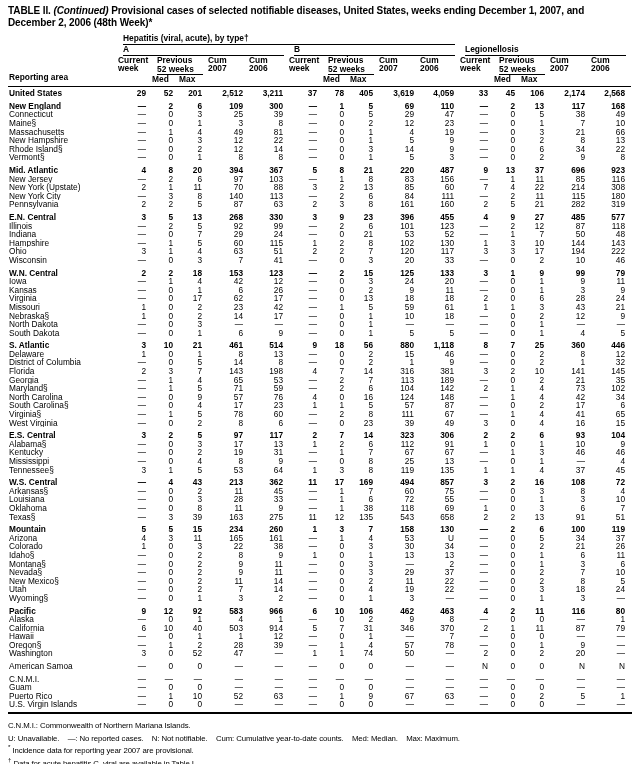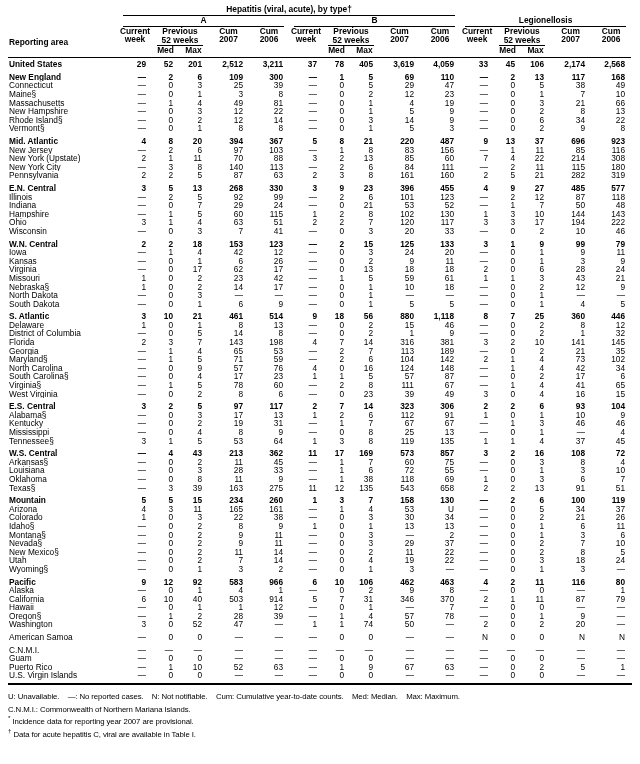--- a/index.html
+++ b/index.html
@@ -11,23 +11,23 @@
   }
   .page { padding: 5px 8px 0 8px; }
   .title {
     font-size: 10px; font-weight: bold; line-height: 12px;
     letter-spacing: -0.1px; margin-bottom: 5px;
   }
   .title .ital { font-style: italic; }
   table { border-collapse: collapse; table-layout: fixed; width: 622px; }
   thead th {
     font-size: 8.4px; font-weight: bold; line-height: 1.05;
-    vertical-align: bottom; text-align: center; padding: 0;
+    vertical-align: bottom; text-align: left; padding: 0;
   }
-  th.area-h { text-align: left; padding-left: 1px; padding-bottom: 10px; }
+  th.area-h { text-align: left; padding-left: 1px; padding-bottom: 4px; }
   .rule {
     border-bottom: 1px solid #000;
     margin: 0 5px; padding-bottom: 1px;
   }
   th.pre, .pre .rule { white-space: pre-line; }
   th.subh { padding-bottom: 13px; }
   tr.medmax th { padding-bottom: 2px; }
   tbody td {
     font-size: 8.3px; line-height: 8.6px; text-align: right;
     padding: 0 6px 0 0; white-space: nowrap; overflow: hidden;
@@ -39,20 +39,23 @@
   .bottom-rule { border-top: 2.5px solid #000; margin-top: 3px; }
   .footnotes { margin-top: 3px; }
   .fn { font-size: 7.8px; line-height: 9px; white-space: pre-wrap; letter-spacing: -0.1px; }
   .fn .sup { vertical-align: super; font-size: 6.2px; }
 </style>
 </head>
 <body>
 
 <div class="page">
 
+  <div class="title">
+    <span>TABLE II. </span><span class="ital">(Continued)</span><span> Provisional cases of selected notifiable diseases, United States, weeks ending December 1, 2007, and December 2, 2006 (48th Week)*</span>
+  </div>
 
   <table>
     <colgroup>
       <col style="width:110px">
       <col style="width:34px">
         <col style="width:27px">
         <col style="width:29px">
         <col style="width:41px">
         <col style="width:40px">
       <col style="width:34px">
@@ -882,21 +885,21 @@
         <tr class="sect gap">
           <td class="area">W.S. Central</td>
           <td>—</td>
           <td>4</td>
           <td>43</td>
           <td>213</td>
           <td>362</td>
           <td>11</td>
           <td>17</td>
           <td>169</td>
-          <td>573</td>
+          <td>494</td>
           <td>857</td>
           <td>3</td>
           <td>2</td>
           <td>16</td>
           <td>108</td>
           <td>72</td>
         </tr>
         <tr>
           <td class="area">Arkansas§</td>
           <td>—</td>
@@ -1328,20 +1331,20 @@
           <td>0</td>
           <td>—</td>
           <td>—</td>
         </tr>
       </tbody>
   </table>
 
   <div class="bottom-rule"></div>
 
   <div class="footnotes">
+    <div class="fn"><span class="sup"></span><span>C.N.M.I.: Commonwealth of Northern Mariana Islands.</span></div>
     <div class="fn"><span class="sup"></span><span>U: Unavailable.    —: No reported cases.    N: Not notifiable.    Cum: Cumulative year-to-date counts.    Med: Median.    Max: Maximum.</span></div>
-    <div class="fn"><span class="sup"></span><span>C.N.M.I.: Commonwealth of Northern Mariana Islands.</span></div>
     <div class="fn"><span class="sup">*</span><span> Incidence data for reporting year 2007 are provisional.</span></div>
     <div class="fn"><span class="sup">†</span><span> Data for acute hepatitis C, viral are available in Table I.</span></div>
 
   </div>
 
 </div>
 
 </body></html>

